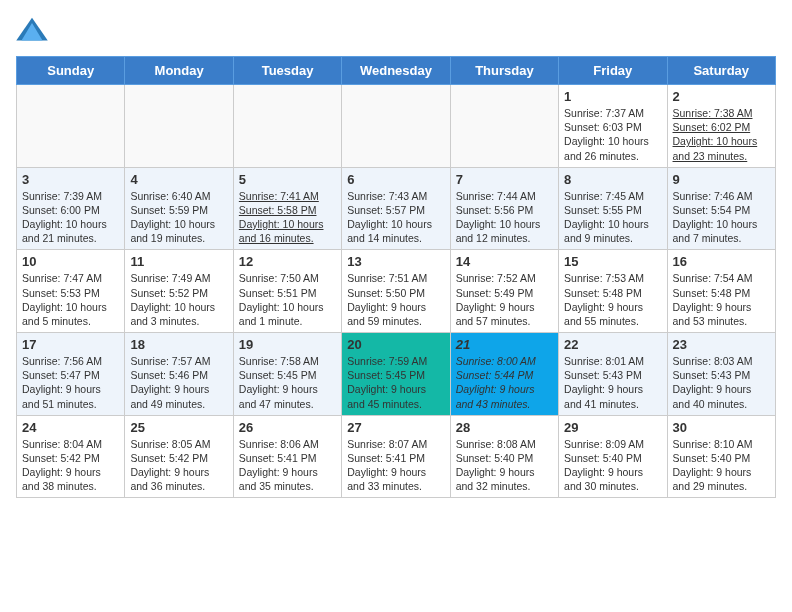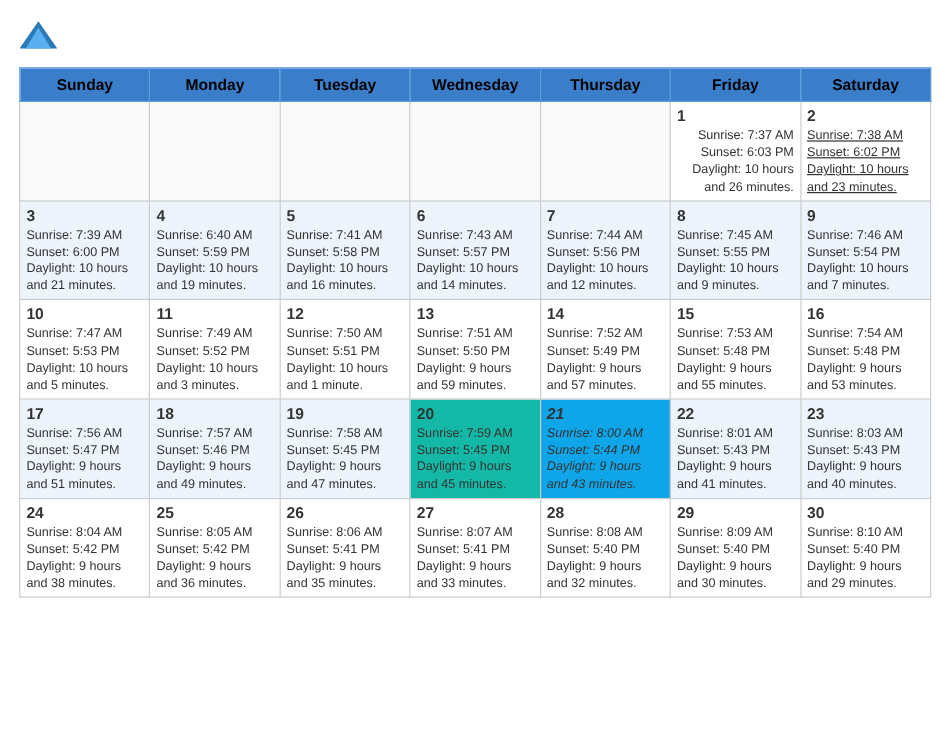--- a/index.html
+++ b/index.html
@@ -52,21 +52,21 @@
       font-size: 16px;
       color: #555;
     }
     .calendar {
       width: 100%;
       border-collapse: collapse;
       table-layout: fixed;
     }
     .calendar th {
       background: #3a7dc9;
-      color: #000000;
+      color: #ffffff;
       text-align: center;
       padding: 6px 4px;
       font-size: 13px;
       font-weight: bold;
       border: 1px solid #5a9de0;
     }
     .calendar td {
       border: 1px solid #ccc;
       vertical-align: top;
       padding: 4px 5px;
@@ -125,21 +125,21 @@
   </thead>
   <tbody id="calendar-body">
   <tr>
         <td class="empty"></td>
         <td class="empty"></td>
         <td class="empty"></td>
         <td class="empty"></td>
         <td class="empty"></td>
         <td>
           <div class="day-num">1</div>
-          <div class="day-info" style="white-space: pre-line; text-align: right;">Sunrise: 7:37 AM
+          <div class="day-info" style="white-space: pre-line;">Sunrise: 7:37 AM
 Sunset: 6:03 PM
 Daylight: 10 hours and 26 minutes.</div>
         </td>
         <td>
           <div class="day-num">2</div>
           <div class="day-info" style="white-space: pre-line; text-decoration: underline;">Sunrise: 7:38 AM
 Sunset: 6:02 PM
 Daylight: 10 hours and 23 minutes.</div>
         </td>
       </tr>
@@ -151,21 +151,21 @@
 Daylight: 10 hours and 21 minutes.</div>
         </td>
         <td style="background: rgb(238, 244, 251);">
           <div class="day-num">4</div>
           <div class="day-info" style="white-space: pre-line;">Sunrise: 6:40 AM
 Sunset: 5:59 PM
 Daylight: 10 hours and 19 minutes.</div>
         </td>
         <td style="background: rgb(238, 244, 251);">
           <div class="day-num">5</div>
-          <div class="day-info" style="white-space: pre-line;">Sunrise: 7:41 AM
+          <div class="day-info" style="white-space: pre-line; text-decoration: underline;">Sunrise: 7:41 AM
 Sunset: 5:58 PM
 Daylight: 10 hours and 16 minutes.</div>
         </td>
         <td style="background: rgb(238, 244, 251);">
           <div class="day-num">6</div>
           <div class="day-info" style="white-space: pre-line;">Sunrise: 7:43 AM
 Sunset: 5:57 PM
 Daylight: 10 hours and 14 minutes.</div>
         </td>
         <td style="background: rgb(238, 244, 251);">

